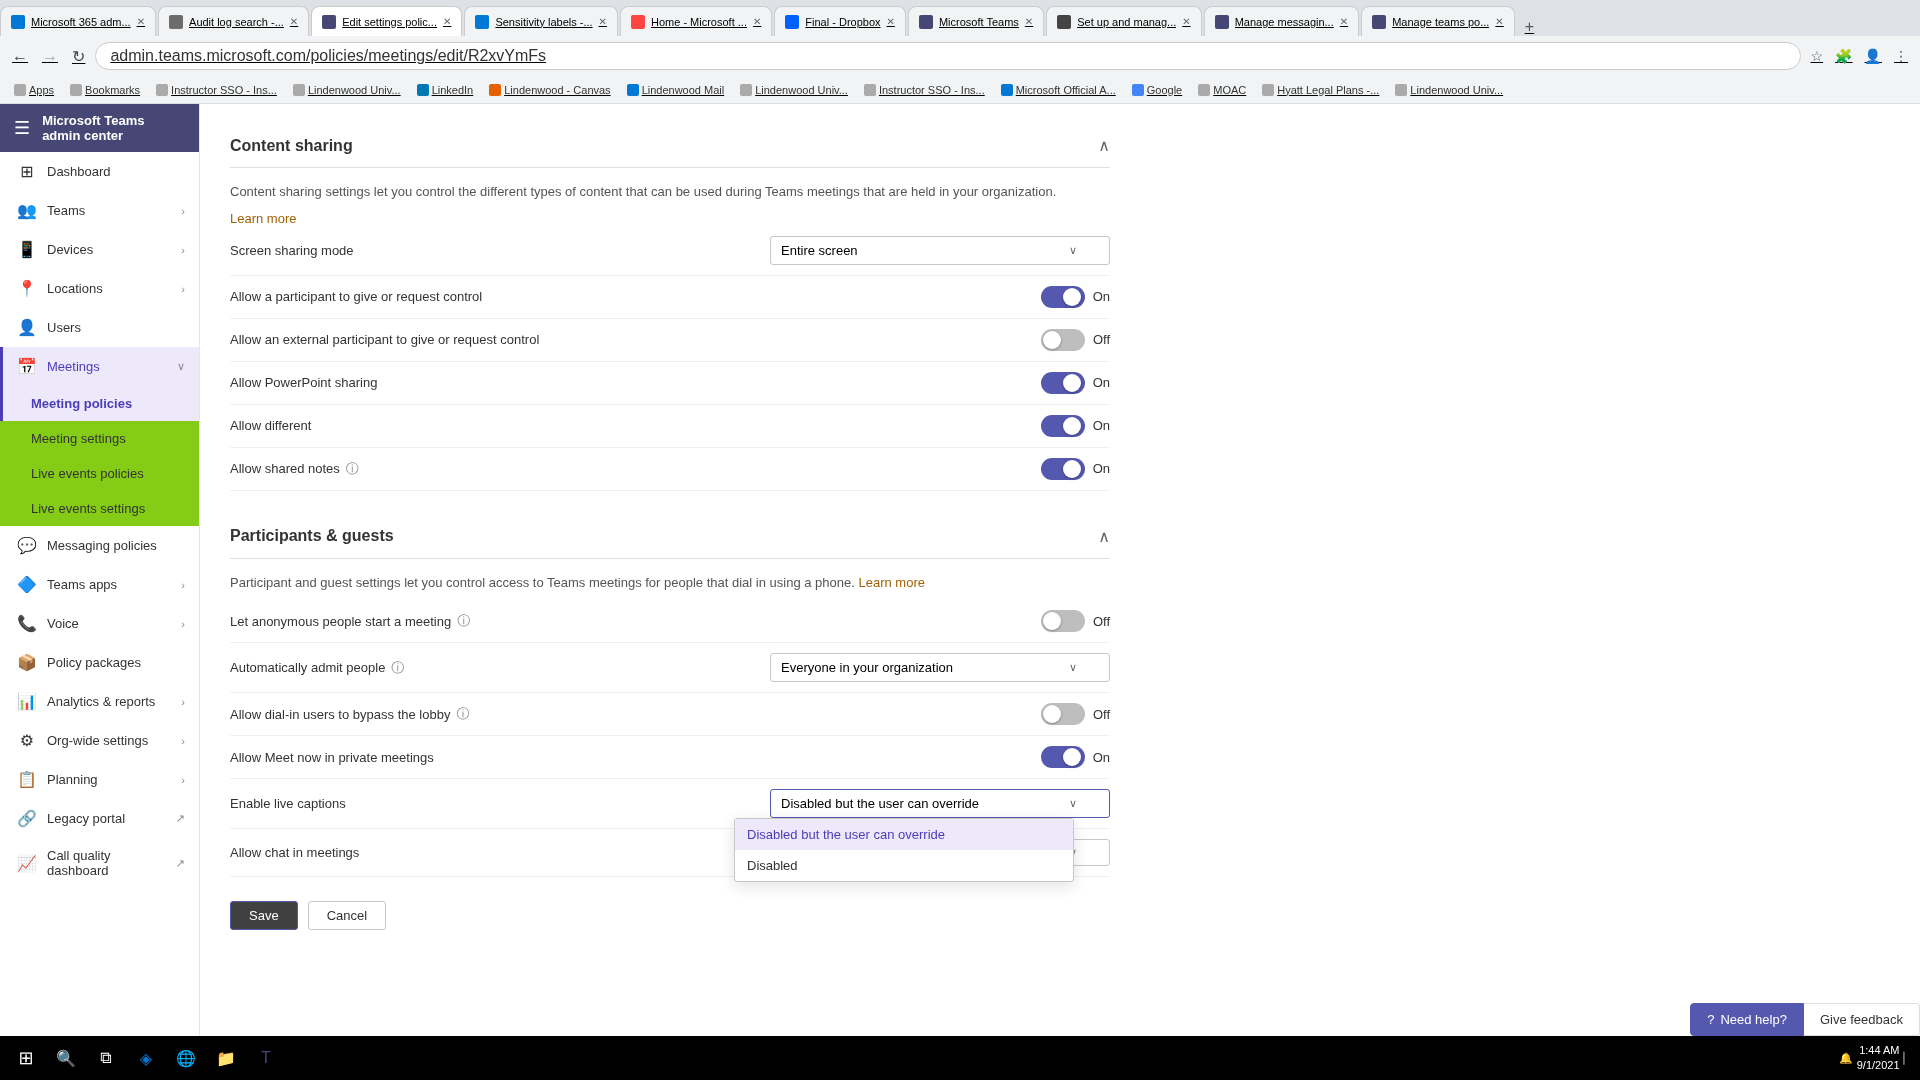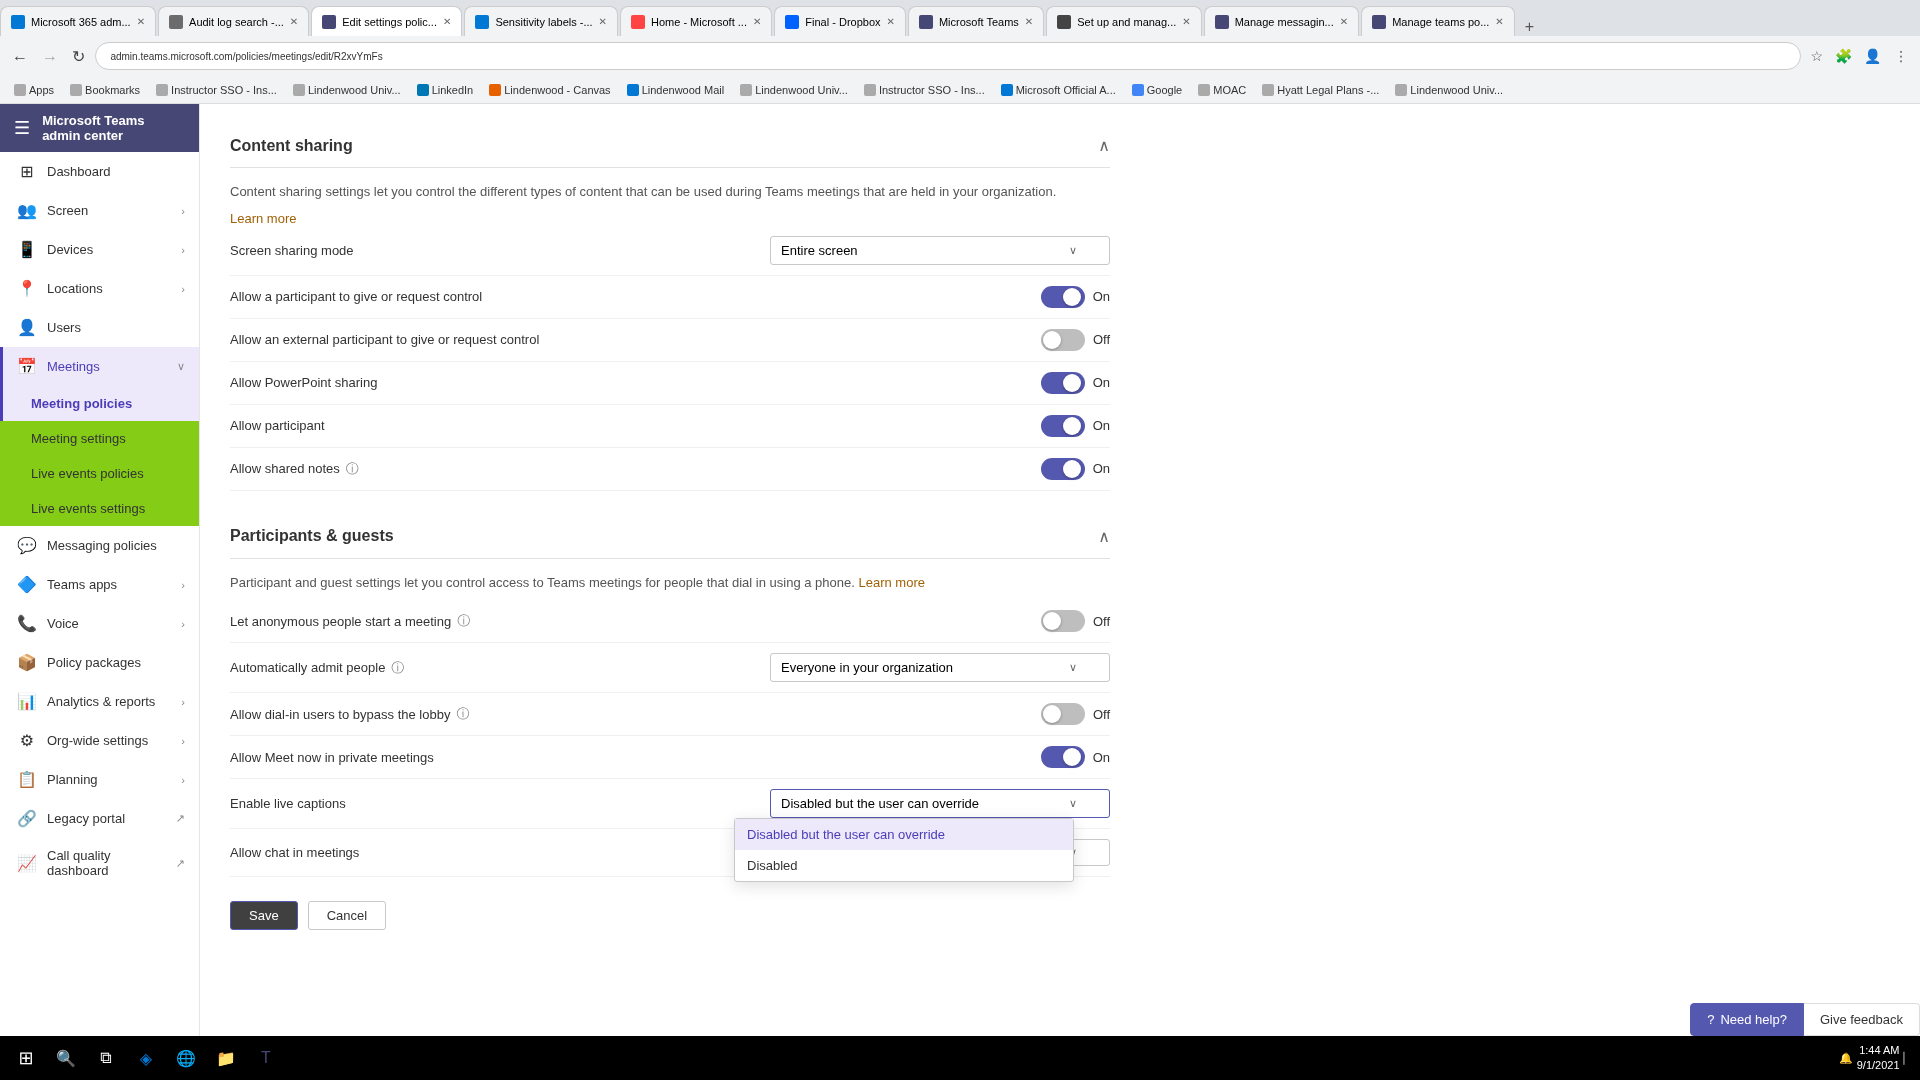--- a/index.html
+++ b/index.html
@@ -1,32 +1,32 @@
 <!DOCTYPE html>
 <html><head>
   <meta charset="utf-8">
   <style>
     * { box-sizing: border-box; margin: 0; padding: 0; }
     body { font-family: 'Segoe UI', sans-serif; font-size: 14px; background: #f3f2f1; display: flex; flex-direction: column; height: 1080px; overflow: hidden; }
 
     
-    .browser-chrome { background: #a16207; flex-shrink: 0; }
+    .browser-chrome { background: #a16207; flex-shrink: 0; text-decoration: underline; }
     .tab-bar { display: flex; align-items: flex-end; padding: 6px 0 0 0; background: #dee1e6; height: 36px; overflow: hidden; }
     .tab { display: flex; align-items: center; padding: 4px 10px; background: #f1f3f4; border-radius: 8px 8px 0 0; font-size: 12px; max-width: 160px; height: 30px; border: 1px solid #ccc; border-bottom: none; margin-right: 2px; white-space: nowrap; overflow: hidden; }
     .tab.active { background: #fff; }
     .tab-favicon { width: 14px; height: 14px; background: #6c6c6c; border-radius: 2px; margin-right: 6px; flex-shrink: 0; }
     .tab-title { font-size: 11px; overflow: hidden; text-overflow: ellipsis; }
     .tab-close { margin-left: 6px; font-size: 10px; color: #666; flex-shrink: 0; }
     .tab-new { background: none; border: none; font-size: 16px; padding: 0 8px; color: #555; cursor: pointer; }
 
     .address-bar-row { display: flex; align-items: center; padding: 4px 8px; background: #f1f3f4; height: 40px; gap: 6px; }
     .nav-btn { background: none; border: none; color: #444; font-size: 16px; cursor: pointer; padding: 4px; }
     .nav-btn:disabled { color: #aaa; }
     .address-bar { flex: 1; background: #fff; border: 1px solid #ccc; border-radius: 20px; padding: 4px 14px; font-size: 12px; color: #333; display: flex; align-items: center; height: 28px; }
-    .address-bar-text { flex: 1; font-size: 10px; color: #333; }
+    .address-bar-text { flex: 1; font-size: 16px; color: #333; }
     .browser-actions { display: flex; gap: 4px; align-items: center; }
     .browser-action-btn { background: none; border: none; font-size: 14px; color: #555; cursor: pointer; padding: 2px 4px; }
 
     
     .bookmarks-bar { display: flex; align-items: center; padding: 2px 8px; background: #f1f3f4; height: 28px; border-bottom: 1px solid #ddd; gap: 4px; overflow: hidden; }
     .bookmark-item { font-size: 11px; color: #333; padding: 2px 6px; border-radius: 3px; white-space: nowrap; cursor: pointer; display: flex; align-items: center; gap: 3px; }
     .bookmark-favicon { width: 12px; height: 12px; background: #aaa; border-radius: 2px; flex-shrink: 0; }
 
     
     .app-layout { display: flex; flex: 1; overflow: hidden; }
@@ -200,21 +200,21 @@
       <span style="font-size:13px; font-weight:600;">Microsoft Teams admin center</span>
     </div>
 
     <div class="sidebar-item">
       <span class="sidebar-item-icon">⊞</span>
       <span class="sidebar-item-text">Dashboard</span>
     </div>
 
     <div class="sidebar-item">
       <span class="sidebar-item-icon">👥</span>
-      <span class="sidebar-item-text">Screen</span>
+      <span class="sidebar-item-text">Teams</span>
       <span class="sidebar-item-arrow">›</span>
     </div>
 
     <div class="sidebar-item">
       <span class="sidebar-item-icon">📱</span>
       <span class="sidebar-item-text">Devices</span>
       <span class="sidebar-item-arrow">›</span>
     </div>
 
     <div class="sidebar-item">
@@ -351,21 +351,21 @@
           <div class="setting-control toggle-wrap">
             <div class="toggle on">
               <div class="toggle-knob"></div>
             </div>
             <span class="toggle-label">On</span>
           </div>
         </div>
 
         
         <div class="setting-row">
-          <span class="setting-label">Allow participant</span>
+          <span class="setting-label">Allow different</span>
           <div class="setting-control toggle-wrap">
             <div class="toggle on">
               <div class="toggle-knob"></div>
             </div>
             <span class="toggle-label">On</span>
           </div>
         </div>
 
         
         <div class="setting-row">

